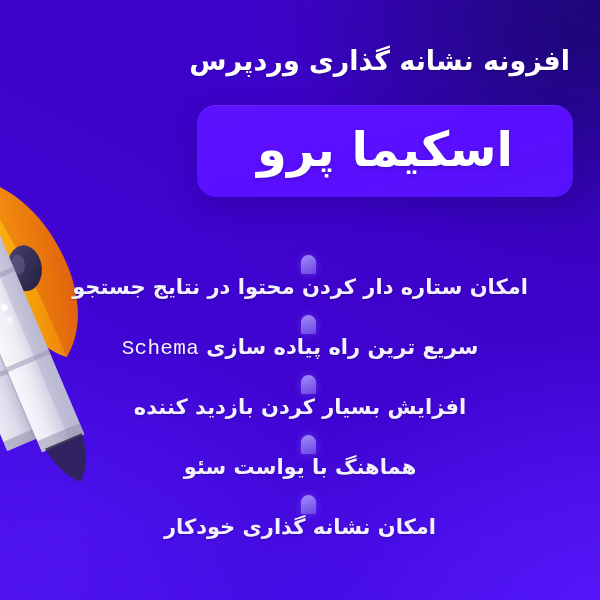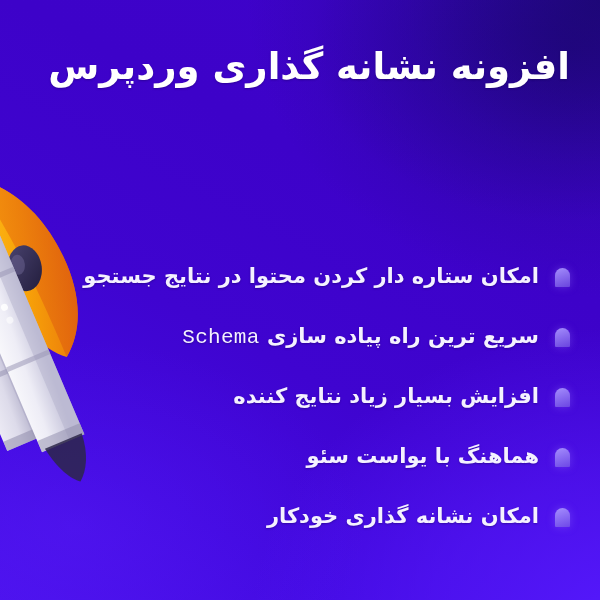--- a/index.html
+++ b/index.html
@@ -33,21 +33,21 @@
 
   
   .headline-wrap{
     position:absolute; top:44px; right:30px; left:30px;
     text-align:right;
     z-index:6;
   }
   .headline{
     display:block;
     color:#ffffff;
-    font-size:37px;
+    font-size:27px;
     font-weight:700;
     letter-spacing:0px;
     line-height:1.25;
     direction:rtl;
     white-space:nowrap;
     text-shadow:0 1px 2px rgba(18,2,70,0.35);
   }
 
   
   .badge{
@@ -76,21 +76,21 @@
   .features{
     position:absolute;
     top:255px; right:30px; left:30px;
     list-style:none;
     z-index:6;
   }
   .feature-row{
     display:flex;
     align-items:center;
     justify-content:flex-start;
-    flex-direction:row;
+    flex-direction:column;
     height:44px;
     margin-bottom:16px;
     direction:rtl;
   }
   .bullet{
     flex:0 0 auto;
     width:15px; height:19px;
     margin-left:16px;
     background:linear-gradient(160deg, rgba(170,150,255,0.95), rgba(122,92,230,0.72));
     border-radius:8px 8px 1px 1px;
@@ -185,36 +185,39 @@
       <g transform="rotate(-23 100 160)" opacity="0.85">
         <path d="M56 266 C60 290 68 304 76 310 C86 302 94 288 96 266 Z" fill="#2d2749"></path>
       </g>
     </svg>
   </div>
 
   <div class="headline-wrap">
     <span class="headline">افزونه نشانه گذاری وردپرس</span>
   </div>
 
+  <div class="badge">
+    <span class="badge-title">اسکیما پرو</span>
+  </div>
 
   <ul class="features">
 
     <li class="feature-row">
       <span class="bullet"></span>
       <span class="feature-text">امکان ستاره دار کردن محتوا در نتایج جستجو</span>
     </li>
 
     <li class="feature-row">
       <span class="bullet"></span>
       <span class="feature-text"><span>سریع ترین راه پیاده سازی </span><span class="latin">Schema</span></span>
     </li>
 
     <li class="feature-row">
       <span class="bullet"></span>
-      <span class="feature-text">افزایش بسیار زیاد نتایج کننده</span>
+      <span class="feature-text">افزایش بسیار کردن بازدید کننده</span>
     </li>
 
     <li class="feature-row">
       <span class="bullet"></span>
       <span class="feature-text">هماهنگ با یواست سئو</span>
     </li>
 
     <li class="feature-row">
       <span class="bullet"></span>
       <span class="feature-text">امکان نشانه گذاری خودکار</span>

